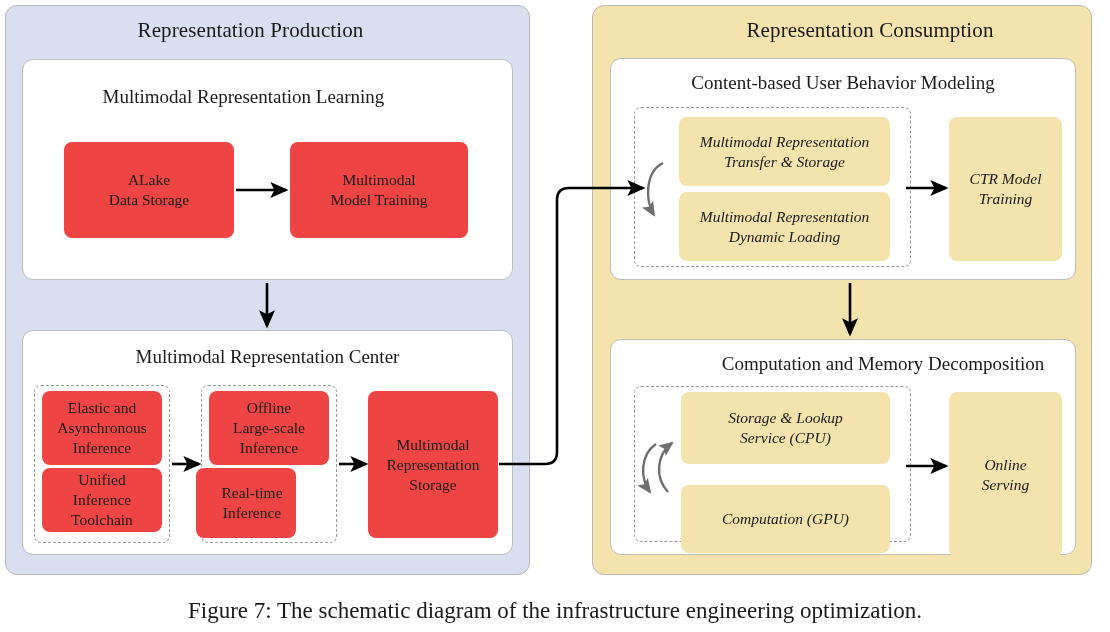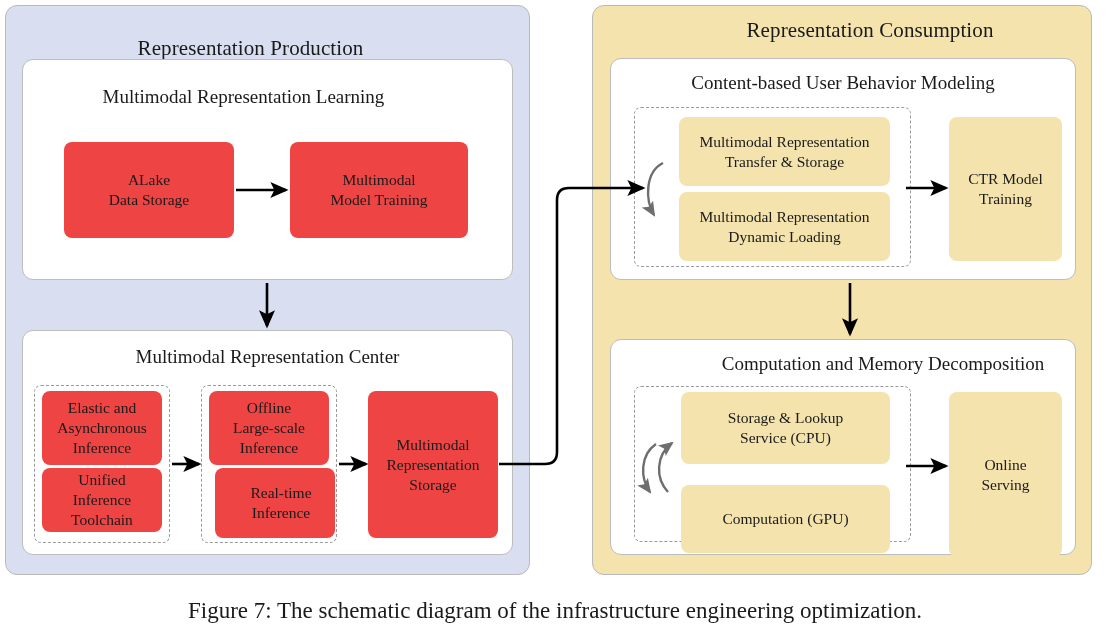--- a/index.html
+++ b/index.html
@@ -32,37 +32,37 @@
     position:absolute;border:1.3px dashed #9a9a9a;border-radius:7px;box-sizing:border-box;
     background:transparent;
   }
 
   .node{
     position:absolute;box-sizing:border-box;border-radius:8px;
     display:flex;align-items:center;justify-content:center;text-align:center;
     font-size:15.5px;line-height:20px;padding:2px 4px;white-space:pre-line;
   }
   .node.blue{background:#ef4444;}
-  .node.yellow{background:#f4e3ad;}
+  .node.yellow{background:#f4e3ad;font-style:italic;}
 
   .svg-layer{position:absolute;left:0;top:0;width:1110px;height:632px;pointer-events:none;}
 
   .caption{
     position:absolute;left:0;right:0;top:600px;text-align:center;
     font-size:23px;line-height:22px;
   }
 </style>
 </head>
 <body>
 
 <div id="stage">
 
   <div class="panel blue" style="left:5px;top:5px;width:525px;height:570px;">
   </div>
-  <div class="panel-title" style="left:5px;top:17px;width:491px;margin-top:18px;">Representation Production</div>
+  <div class="panel-title" style="left:5px;top:17px;width:491px;">Representation Production</div>
 
   <div class="card" style="left:22px;top:59px;width:491px;height:221px;"></div>
   <div class="card-title" style="left:22px;top:85px;width:443px;">Multimodal Representation Learning</div>
 
   <div class="node blue" style="left:64px;top:142px;width:170px;height:96px;">ALake
 Data Storage</div>
   <div class="node blue" style="left:290px;top:142px;width:178px;height:96px;">Multimodal
 Model Training</div>
 
   <div class="card" style="left:22px;top:330px;width:491px;height:225px;"></div>
@@ -73,21 +73,21 @@
 Asynchronous
 Inference</div>
   <div class="node blue" style="left:42px;top:468px;width:120px;height:64px;">Unified
 Inference
 Toolchain</div>
 
   <div class="dashed" style="left:201px;top:385px;width:136px;height:158px;"></div>
   <div class="node blue" style="left:209px;top:391px;width:120px;height:74px;">Offline
 Large-scale
 Inference</div>
-  <div class="node blue" style="left:215px;top:468px;width:120px;height:70px;padding-left:16px;">Real-time
+  <div class="node blue" style="left:196px;top:468px;width:100px;height:70px;padding-left:16px;">Real-time
 Inference</div>
 
   <div class="node blue" style="left:368px;top:391px;width:130px;height:147px;">Multimodal
 Representation
 Storage</div>
 
   <div class="panel yellow" style="left:592px;top:5px;width:500px;height:570px;"></div>
   <div class="panel-title" style="left:592px;top:17px;width:556px;">Representation Consumption</div>
 
   <div class="card" style="left:610px;top:58px;width:466px;height:222px;"></div>

